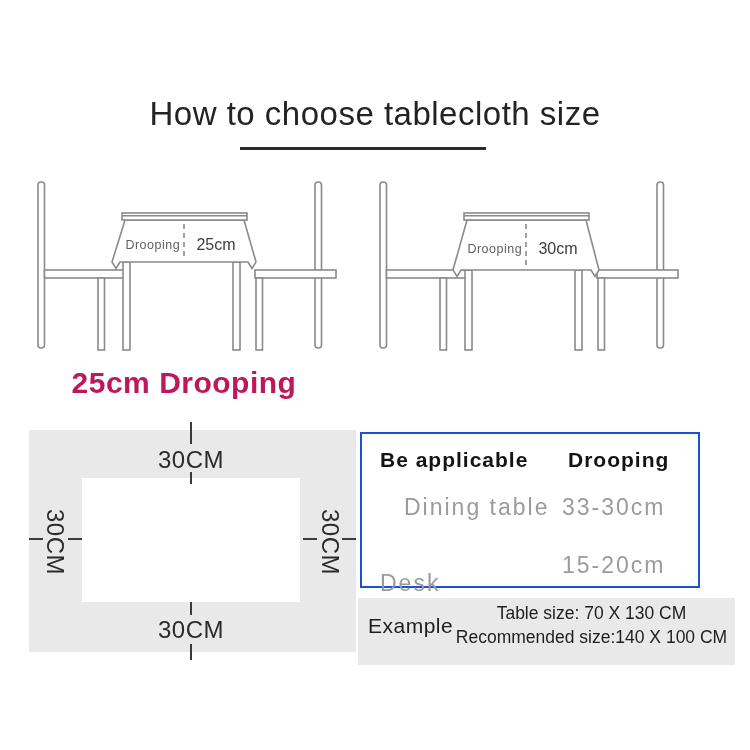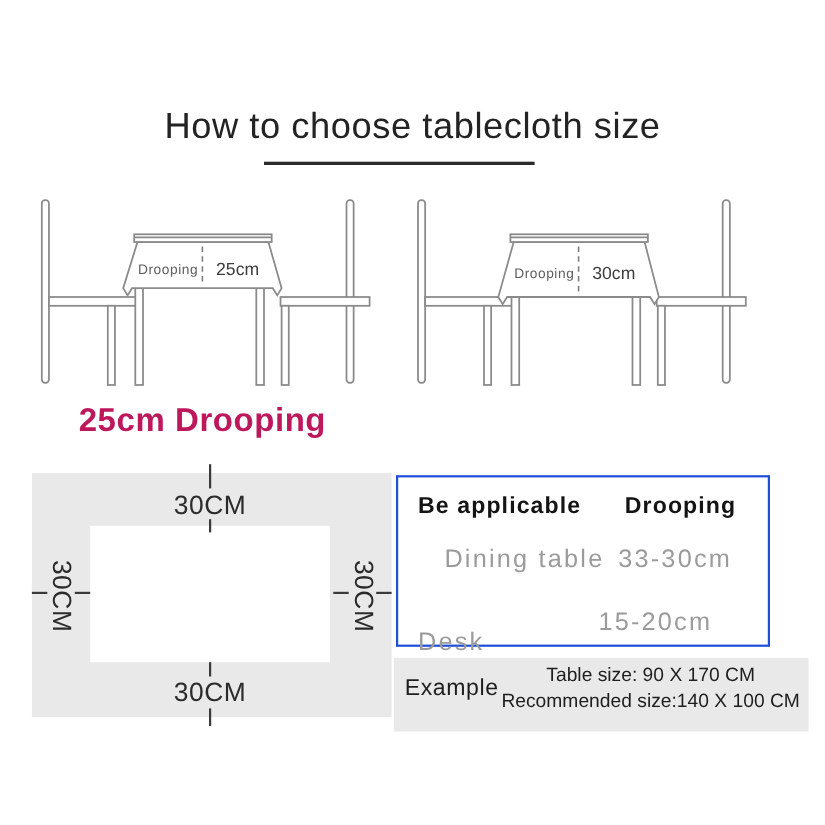--- a/index.html
+++ b/index.html
@@ -136,24 +136,24 @@
   </div>
 
   <div class="abs spec-table">
     <div class="abs spec-header" style="left:18px;top:14px;">Be applicable</div>
     <div class="abs spec-header" style="left:206px;top:14px;">Drooping</div>
 
     <div class="abs spec-cell" style="left:18px;top:60px;margin-left:24px;">Dining table</div>
     <div class="abs spec-cell" style="left:200px;top:60px;">33-30cm</div>
 
     <div class="abs spec-cell" style="left:18px;top:136px;">Desk</div>
-    <div class="abs spec-cell" style="left:182px;top:118px;">15-20cm</div>
+    <div class="abs spec-cell" style="left:200px;top:118px;">15-20cm</div>
   </div>
 
   <div class="abs example-box">
     <div class="abs example-label">Example</div>
     <div class="abs example-lines">
-      <div class="example-line">Table size: 90 X 170 CM</div>
+      <div class="example-line">Table size: 70 X 130 CM</div>
       <div class="example-line">Recommended size:140 X 100 CM</div>
     </div>
   </div>
 
 </div>
 
 </body></html>

